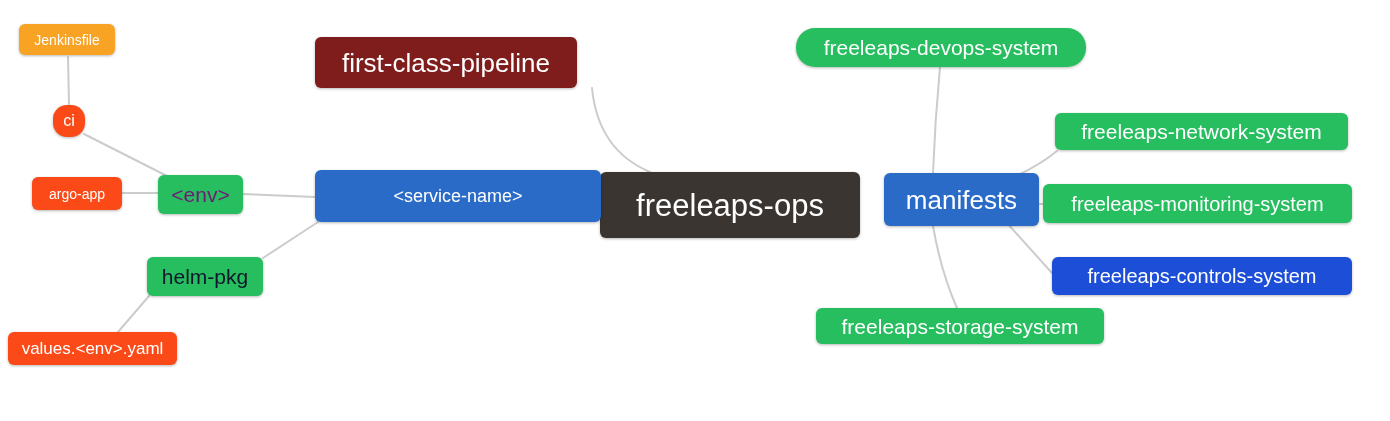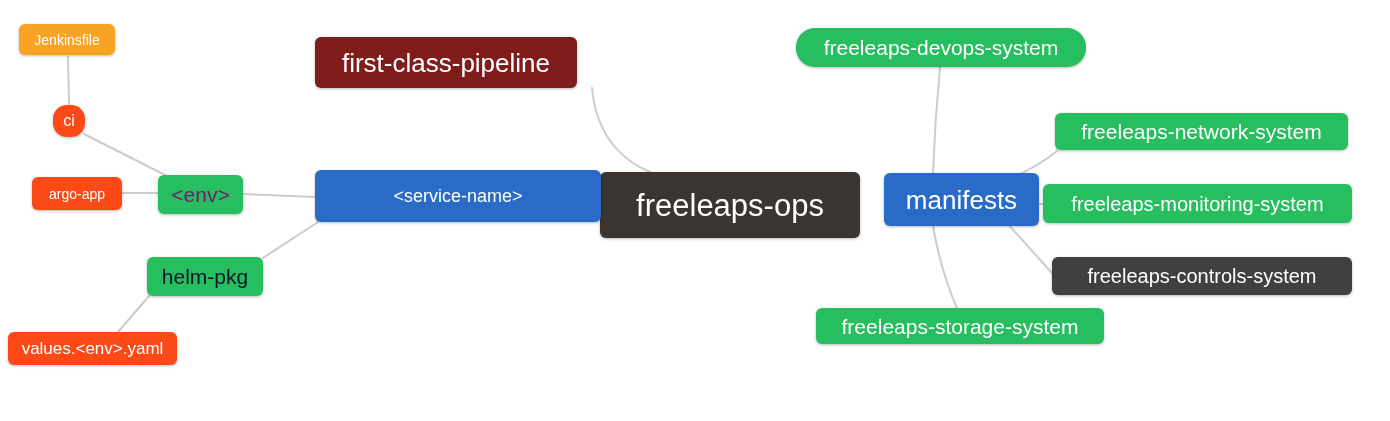--- a/index.html
+++ b/index.html
@@ -64,16 +64,16 @@
       <div class="node" style="left: 850px; top: 173px; width: 155px; height: 53px; font-size: 26px; background: rgb(42, 107, 200); color: rgb(255, 255, 255); margin-left: 34px;">manifests</div>
       <div class="node" style="left: 158px; top: 175px; width: 85px; height: 39px; font-size: 21px; background: rgb(39, 190, 96); color: #701a75;">&lt;env&gt;</div>
       <div class="node" style="left: 147px; top: 257px; width: 116px; height: 39px; font-size: 21px; background: rgb(39, 190, 96); color: #0f172a;">helm-pkg</div>
       <div class="node" style="left: 19px; top: 24px; width: 96px; height: 31px; font-size: 14px; background: rgb(249, 163, 37); color: rgb(255, 255, 255);">Jenkinsfile</div>
       <div class="node" style="left: 53px; top: 105px; width: 32px; height: 32px; font-size: 16px; background: rgb(251, 74, 23); color: rgb(255, 255, 255); border-radius: 14px;">ci</div>
       <div class="node" style="left: 32px; top: 177px; width: 90px; height: 33px; font-size: 14px; background: rgb(251, 74, 23); color: rgb(255, 255, 255);">argo-app</div>
       <div class="node" style="left: 8px; top: 332px; width: 169px; height: 33px; font-size: 17px; background: rgb(251, 74, 23); color: rgb(255, 255, 255);">values.&lt;env&gt;.yaml</div>
       <div class="node" style="left: 796px; top: 28px; width: 290px; height: 39px; font-size: 21px; background: rgb(39, 190, 96); color: rgb(255, 255, 255); border-radius: 19px;">freeleaps-devops-system</div>
       <div class="node" style="left: 1055px; top: 113px; width: 293px; height: 37px; font-size: 21px; background: rgb(39, 190, 96); color: rgb(255, 255, 255); text-align: center;">freeleaps-network-system</div>
       <div class="node" style="left: 1043px; top: 184px; width: 309px; height: 39px; font-size: 20px; background: rgb(39, 190, 96); color: rgb(255, 255, 255);">freeleaps-monitoring-system</div>
-      <div class="node" style="left: 1052px; top: 257px; width: 300px; height: 38px; font-size: 20px; background: #404040; color: rgb(255, 255, 255);">freeleaps-controls-system</div>
+      <div class="node" style="left: 1052px; top: 257px; width: 300px; height: 38px; font-size: 20px; background: #1d4ed8; color: rgb(255, 255, 255);">freeleaps-controls-system</div>
       <div class="node" style="left: 816px; top: 308px; width: 288px; height: 36px; font-size: 21px; background: rgb(39, 190, 96); color: rgb(255, 255, 255);">freeleaps-storage-system</div>
     </div>
 </div>
 
 </body></html>

